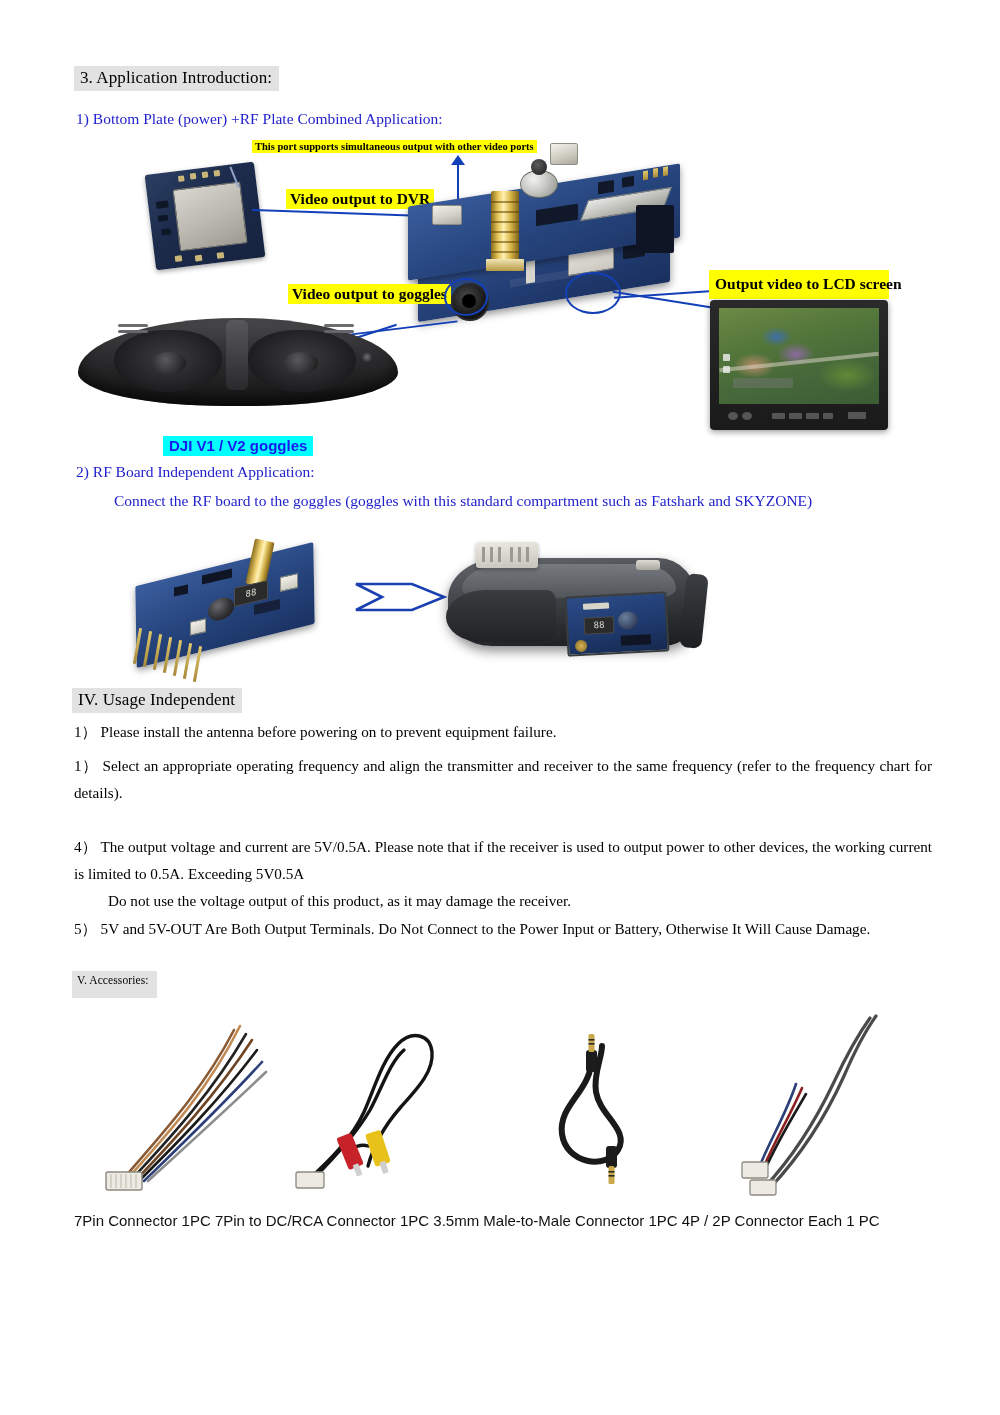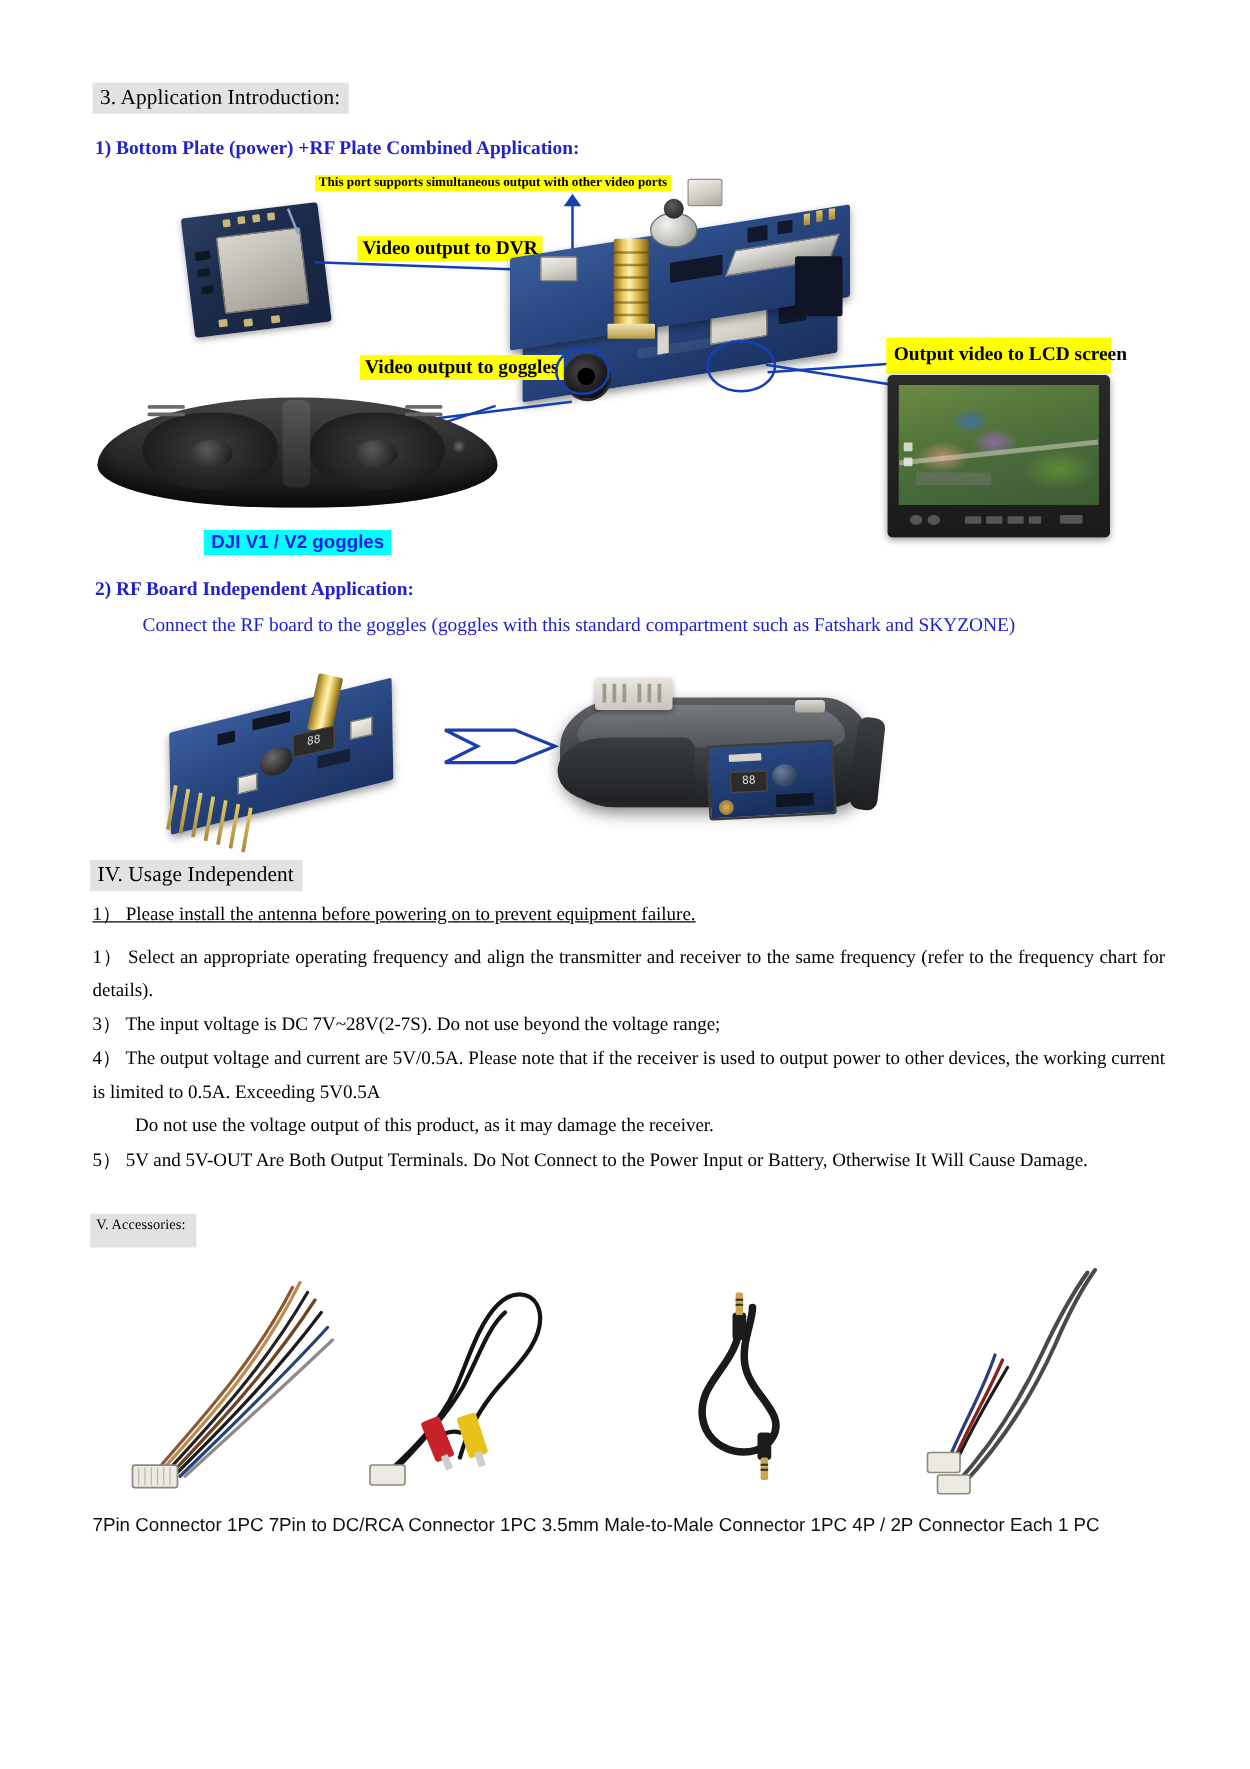--- a/index.html
+++ b/index.html
@@ -26,21 +26,21 @@
     font-size: 17px;
     font-weight: 400;
     background: #e2e2e2;
     display: inline-block;
     padding: 2px 7px 3px 6px;
     letter-spacing: .1px;
     white-space: nowrap;
   }
   .blue-head {
     color: #2222cc;
-    font-weight: bold;
+    font-weight: normal;
     font-size: 15.5px;
     white-space: nowrap;
   }
   .blue-sub {
     color: #2222cc;
     font-size: 15.5px;
     white-space: nowrap;
   }
   .body-text {
     font-size: 15.2px;
@@ -342,21 +342,21 @@
       <div class="abs" style="left:148px; top:20px; width:22px; height:70px;
             background:linear-gradient(180deg,#58585b,#2a2a2c); border-radius:6px;"></div>
       <div class="abs" style="left:40px; top:24px; width:30px; height:3px; background:#6d6d70; border-radius:2px;"></div>
       <div class="abs" style="left:40px; top:30px; width:30px; height:3px; background:#66666a; border-radius:2px;"></div>
       <div class="abs" style="left:246px; top:24px; width:30px; height:3px; background:#6d6d70; border-radius:2px;"></div>
       <div class="abs" style="left:246px; top:30px; width:30px; height:3px; background:#66666a; border-radius:2px;"></div>
       <div class="abs" style="left:284px; top:52px; width:10px; height:10px;
             background:radial-gradient(circle,#6e6e72,#1b1b1d); border-radius:50%;"></div>
     </div>
 
-    <div class="abs" style="left:163px; top:424px;">
+    <div class="abs" style="left:163px; top:436px;">
       <span class="hl-cyan">DJI V1 / V2 goggles</span>
     </div>
 
     <div class="abs" style="left:709px; top:270px;">
       <span class="hl-yellow" style="font-size:15.5px; padding:5px 6px 6px 6px; width:168px; text-align:center;">Output video to LCD screen</span>
     </div>
 
     <div class="lcd-body" style="left:710px; top:300px; width:178px; height:130px;">
       <div class="lcd-screen" style="left:9px; top:8px; width:160px; height:96px;">
         <div class="abs" style="left:0; top:0; width:160px; height:96px;
@@ -471,25 +471,24 @@
             background:linear-gradient(180deg,#3b3e42,#1c1e20); border-radius:8px; transform:rotate(6deg);"></div>
       <div class="abs" style="left:196px; top:22px; width:24px; height:10px;
             background:linear-gradient(180deg,#dcdad2,#a9a79e); border-radius:3px;"></div>
     </div>
   </div>
 
   <div class="abs" style="left:72px; top:688px;">
     <span class="section-head">IV. Usage Independent</span>
   </div>
 
-  <div class="abs body-text" style="left:74px; top:718px; width:858px;text-decoration:underline;">1） Please install the antenna before powering on to prevent equipment failure.</div>
+  <div class="abs body-text" style="left:74px; top:718px; width:858px;">1） Please install the antenna before powering on to prevent equipment failure.</div>
 
   <div class="abs body-text" style="left:74px; top:752px; width:858px;">1） Select an appropriate operating frequency and align the transmitter and receiver to the same frequency (refer to the frequency chart for details).</div>
 
-  <div class="abs body-text" style="left:74px; top:806px; width:858px;">3） The input voltage is DC 7V~28V(2-7S). Do not use beyond the voltage range;</div>
 
   <div class="abs body-text" style="left:74px; top:833px; width:858px;">4） The output voltage and current are 5V/0.5A. Please note that if the receiver is used to output power to other devices, the working current is limited to 0.5A. Exceeding 5V0.5A</div>
 
   <div class="abs body-text" style="left:108px; top:887px; width:824px;">Do not use the voltage output of this product, as it may damage the receiver.</div>
 
   <div class="abs body-text" style="left:74px; top:915px; width:858px;">5） 5V and 5V-OUT Are Both Output Terminals. Do Not Connect to the Power Input or Battery, Otherwise It Will Cause Damage.</div>
 
   <div class="abs" style="left:72px; top:970px;">
     <span class="section-head" style="font-size:11.5px; padding:3px 8px 12px 5px;">V. Accessories:</span>
   </div>

